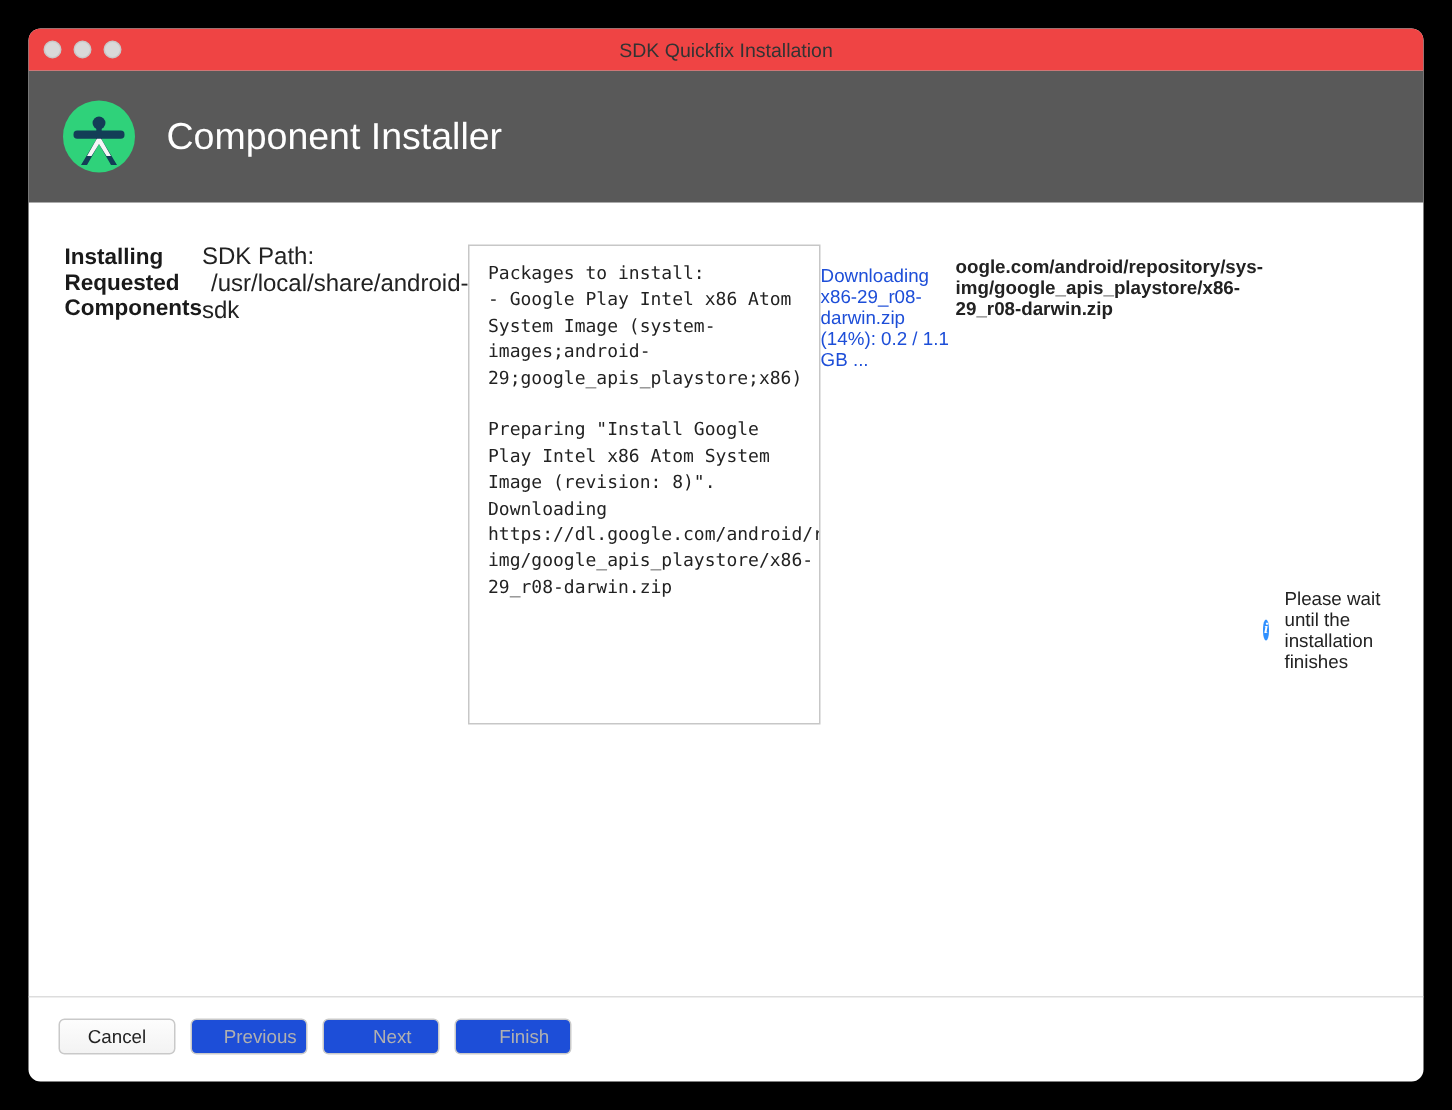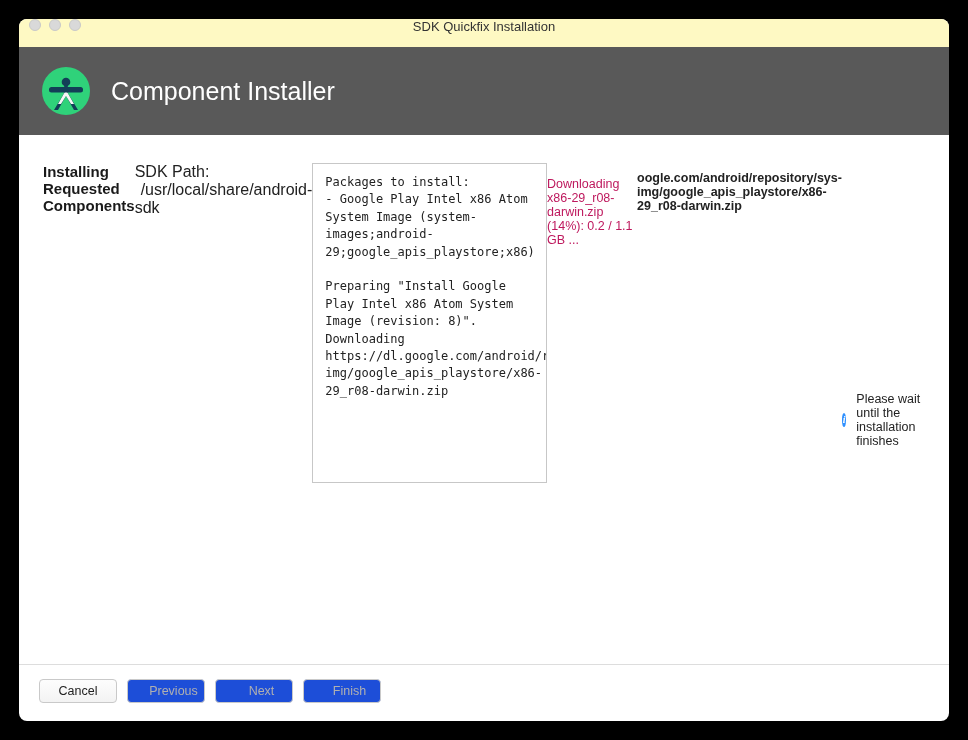--- a/index.html
+++ b/index.html
@@ -17,22 +17,23 @@
     height: 702px;
     background: #fff;
     border-radius: 8px;
     overflow: hidden;
     display: flex;
     flex-direction: column;
     box-shadow: 0 10px 40px rgba(0,0,0,0.4);
   }
   .titlebar {
     height: 28px;
-    background: #fef9c3;
-    display: flex;
+    background: #ef4444;
+    display: flex;
+    align-items: center;
     padding: 0 10px;
     position: relative;
   }
   .traffic-lights {
     display: flex;
     gap: 8px;
   }
   .tl {
     width: 12px;
     height: 12px;
@@ -93,21 +94,21 @@
     padding: 10px 12px;
     font-family: "SF Mono", Menlo, Consolas, monospace;
     font-size: 12px;
     line-height: 1.45;
     color: #222;
     white-space: pre-wrap;
     overflow: hidden;
   }
   .download-status {
     font-size: 12.5px;
-    color: #be185d;
+    color: #1d4ed8;
     margin-top: 14px;
     margin-bottom: 4px;
   }
   .progress-outer {
     height: 5px;
     background: #e3e3e3;
     border-radius: 2px;
     overflow: hidden;
   }
   .progress-inner {

